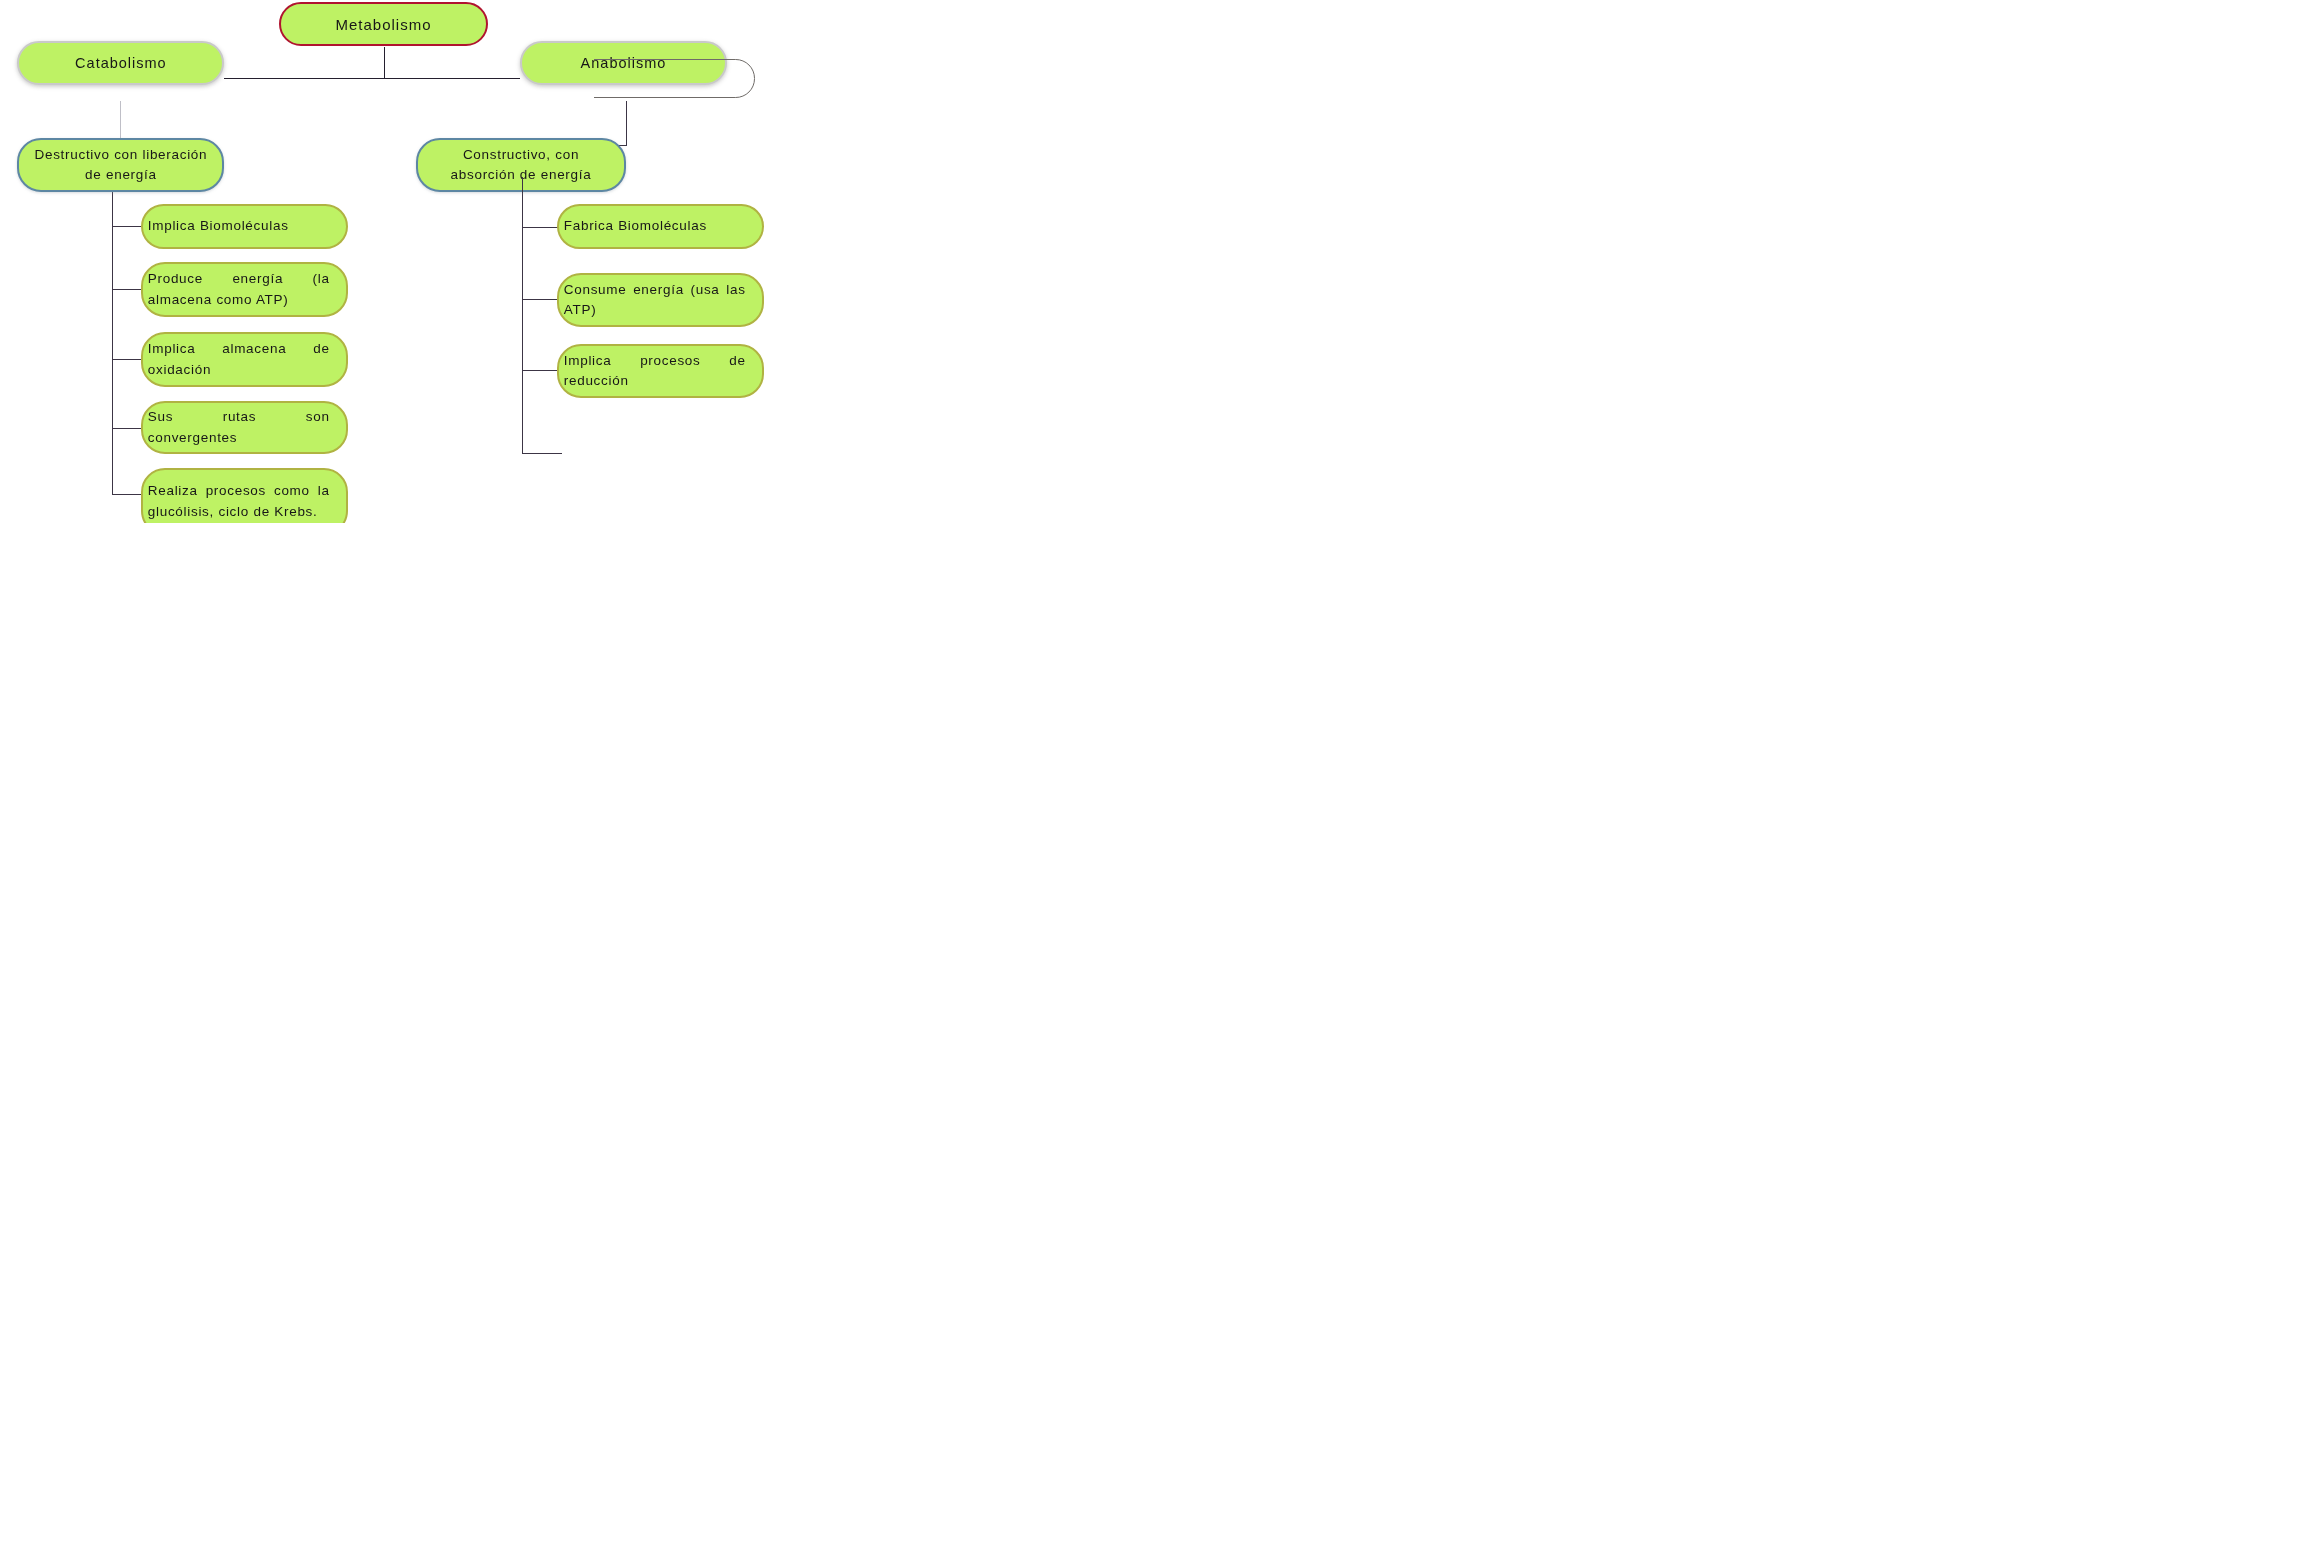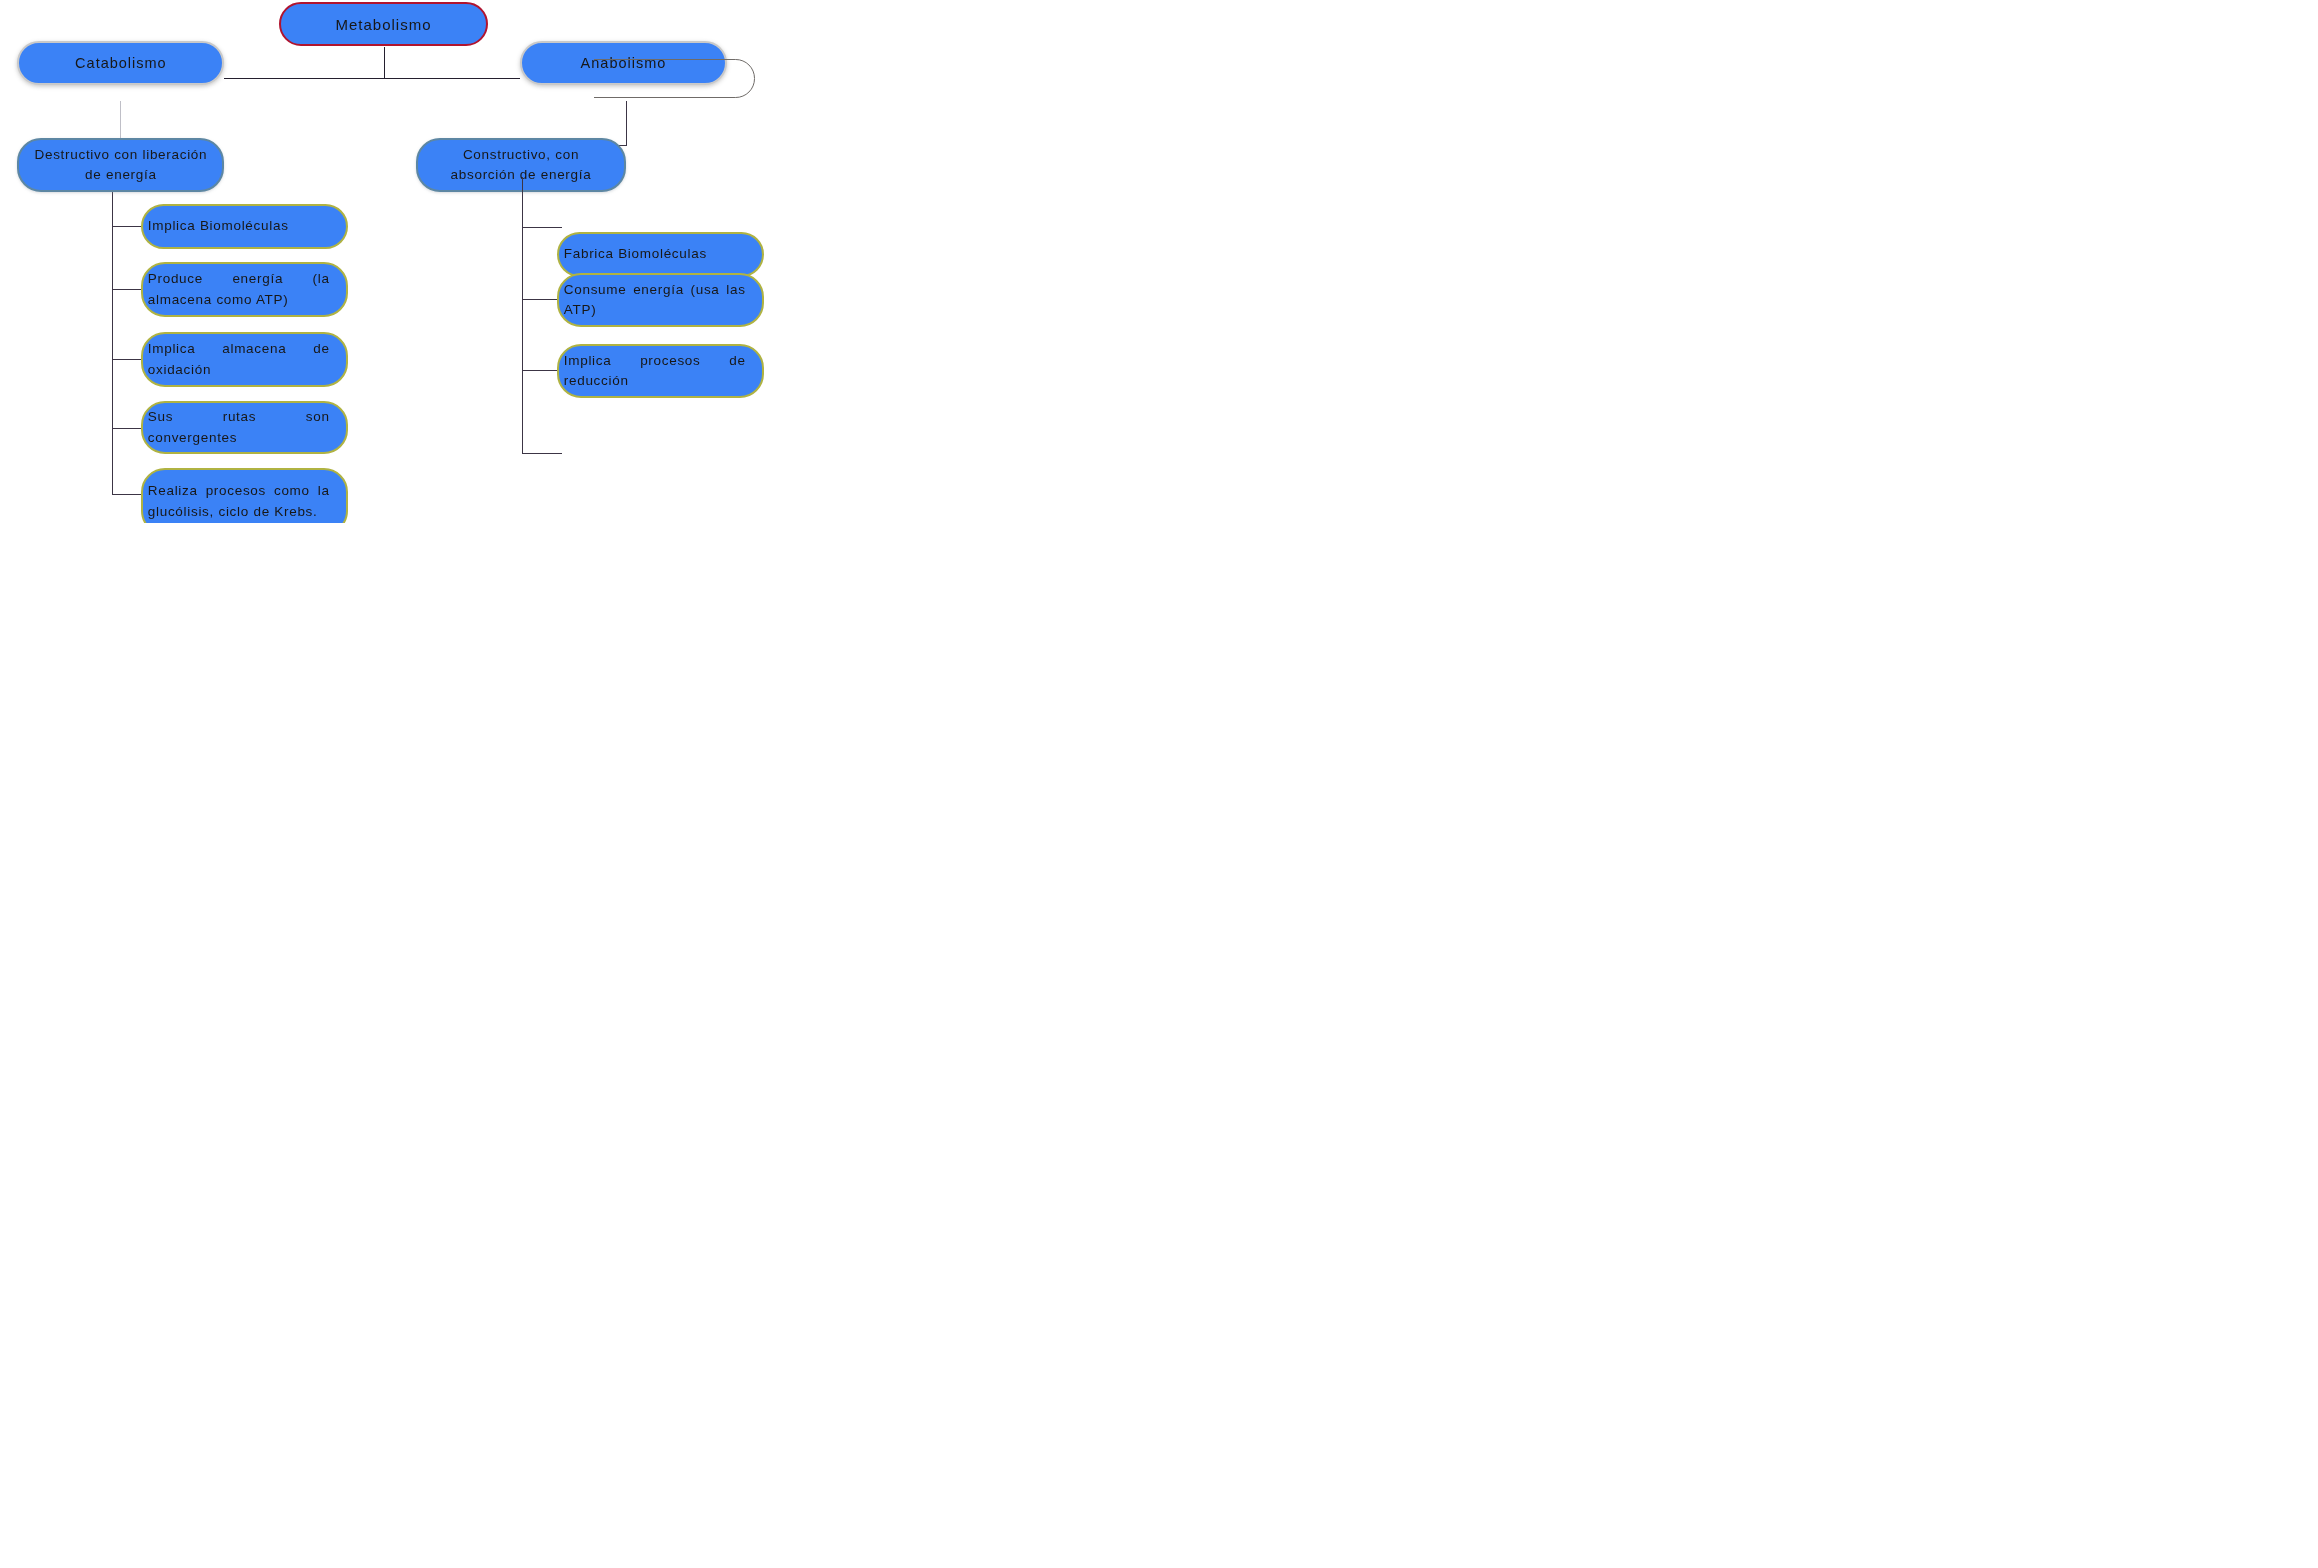--- a/index.html
+++ b/index.html
@@ -6,21 +6,21 @@
   .canvas{
     position:relative;
     width:773px;height:523px;
     background:#ffffff;
     font-family:"Liberation Sans","DejaVu Sans",sans-serif;
     color:#171717;
     overflow:hidden;
   }
   .node{
     position:absolute;
-    background:#3b82f6;
+    background:#bef264;
     box-sizing:border-box;
     display:flex;
     align-items:center;
     z-index:2;
   }
   .node .txt{width:100%;}
   
   .root{
     left:279px;top:2.4px;width:209px;height:44px;
     border:2.9px solid #b0142f;border-radius:22px;
@@ -62,21 +62,21 @@
     padding:0 16.4px 0 4.8px;
     text-align:justify;
   }
   .item .txt{text-align:justify;-moz-text-align-last:left;text-align-last:left;}
   .item.r{left:557px;width:207px;}
   .i-degrada   {top:204px;height:45px; border-radius:23px;}
   .i-produce   {top:262px;height:55px;border-radius:24px;}
   .i-oxida     {top:332px;height:55px;border-radius:24px;}
   .i-rutas     {top:401px;height:53px;border-radius:24px;}
   .i-realiza   {top:468px;height:67px;border-radius:24px;}
-  .i-fabrica   {top:204px;height:45px; border-radius:23px;margin-top:28px;}
+  .i-fabrica   {top:204px;height:45px; border-radius:23px;}
   .i-consume   {top:273px;height:54px;border-radius:24px;}
   .i-reduc     {top:344px;height:54px;border-radius:24px;}
   .i-lleva     {top:413px;height:81px;border-radius:27px;}
   
   .line{position:absolute;z-index:1;background:#3c3545;}
   .line.dark{background:#241f2e;}
   .line.light{background:#bfbfc7;}
   .line.over{z-index:3;}
   .v-root   {left:384px;top:47px;width:1px;height:32px;}
   .h-main   {left:224px;top:78px;width:296px;height:1.4px;}

